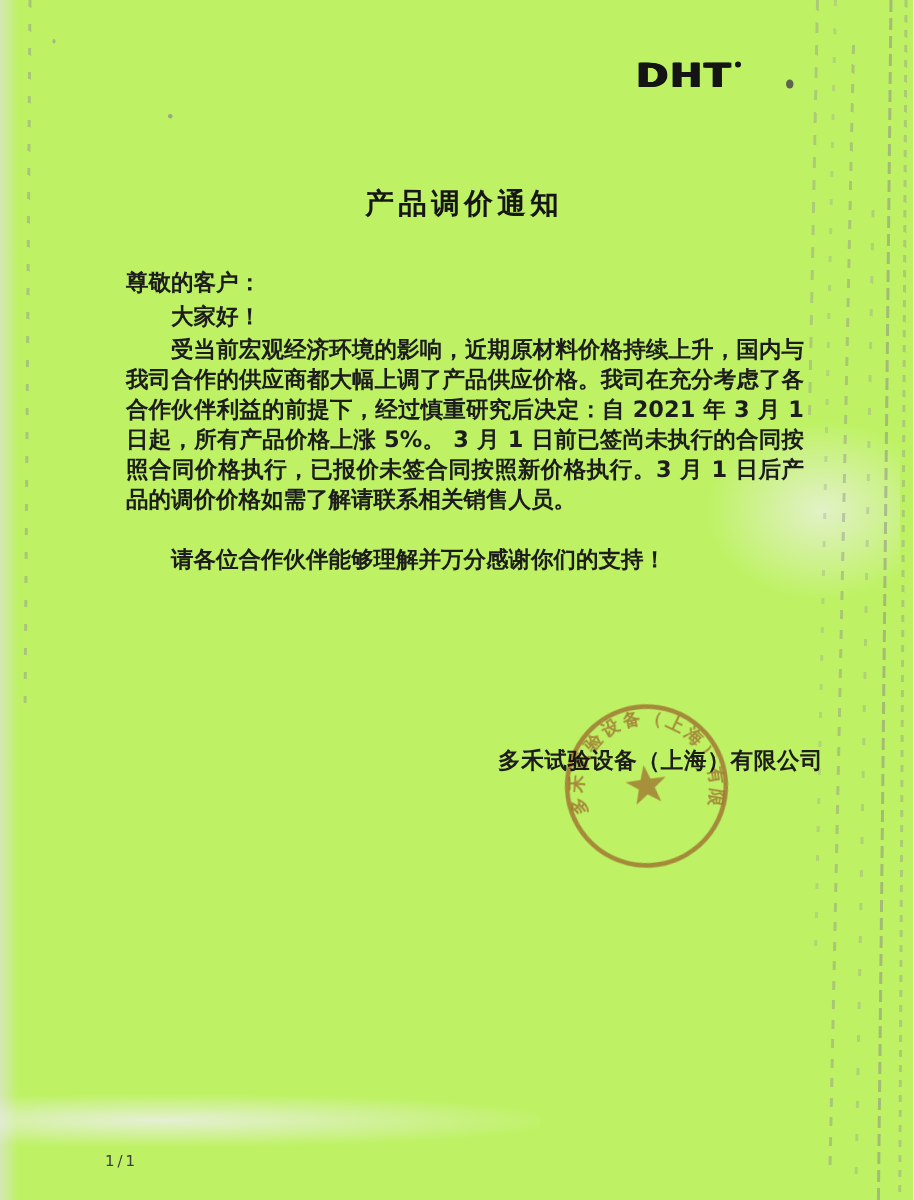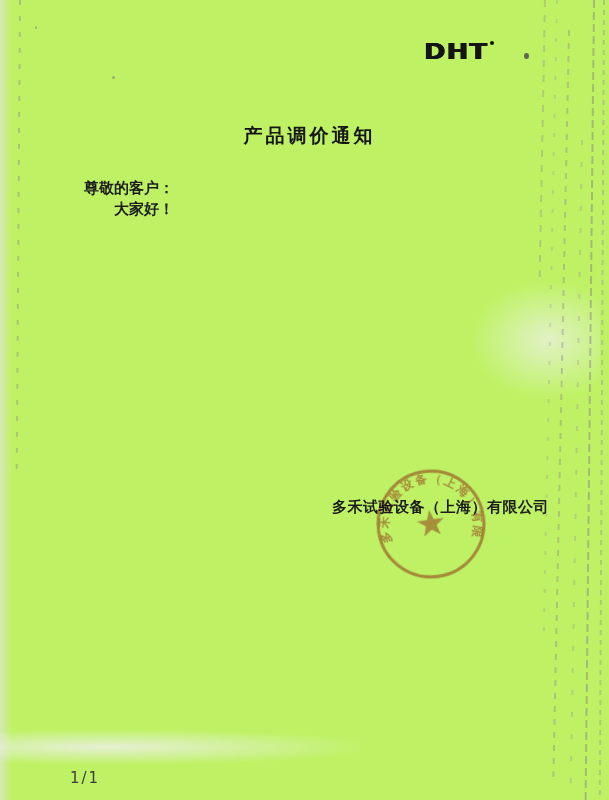--- a/index.html
+++ b/index.html
@@ -53,21 +53,21 @@
     position:absolute;top:123px;left:0;width:100%;text-align:center;
     font-size:19px;font-weight:bold;letter-spacing:3px;padding-left:10px;box-sizing:border-box;
     color:#161616;
   }
   .letter{
     position:absolute;left:84px;top:178px;width:452px;
     font-size:15px;line-height:20px;font-weight:bold;color:#1d1d1d;
     text-align:justify;
   }
   .salutation{margin:0;}
-  .greeting{margin:3px 0 0 0;text-indent:2em;font-family:Liberation Mono, monospace;}
+  .greeting{margin:3px 0 0 0;text-indent:2em;}
   .para{margin:2px 0 0 0;text-indent:2em;}
   .closing{margin:20px 0 0 0;text-indent:2em;}
 
   .company{
     position:absolute;left:332px;top:498px;z-index:2;
     font-size:15px;font-weight:bold;letter-spacing:.5px;color:#1d1d1d;
   }
   .date{
     position:absolute;left:372px;top:538px;z-index:2;
     font-size:14.5px;font-weight:bold;letter-spacing:1px;color:#1d1d1d;
@@ -75,21 +75,21 @@
 
   
   .stamp{
     position:absolute;left:372px;top:464px;width:118px;height:120px;z-index:5;
     opacity:.78;mix-blend-mode:multiply;filter:blur(.4px);
     transform:rotate(-8deg);
   }
 
   .page-number{
     position:absolute;left:70px;top:769px;
-    font-size:15px;letter-spacing:2px;color:#3d3d3d;
+    font-size:10px;letter-spacing:2px;color:#3d3d3d;
   }
 </style>
 </head>
 <body>
 
 <div class="page">
 
   <div class="shade-left"></div>
   <div class="shade-bottomleft"></div>
   <div class="shade-right"></div>
@@ -107,20 +107,22 @@
   <div class="logo">
     <span class="logo-text">DHT</span>
     <span class="logo-dot"></span>
   </div>
 
   <div class="title">产品调价通知</div>
 
   <div class="letter">
     <p class="salutation">尊敬的客户：</p>
     <p class="greeting">大家好！</p>
+    <p class="para">受当前宏观经济环境的影响，近期原材料价格持续上升，国内与我司合作的供应商都大幅上调了产品供应价格。我司在充分考虑了各合作伙伴利益的前提下，经过慎重研究后决定：自 2021 年 3 月 1 日起，所有产品价格上涨 5%。 3 月 1 日前已签尚未执行的合同按照合同价格执行，已报价未签合同按照新价格执行。3 月 1 日后产品的调价价格如需了解请联系相关销售人员。</p>
+    <p class="closing">请各位合作伙伴能够理解并万分感谢你们的支持！</p>
   </div>
 
   <div class="company">多禾试验设备（上海）有限公司</div>
 
   <svg class="stamp" viewBox="0 0 116 116" xmlns="http://www.w3.org/2000/svg">
     <defs>
       <path id="stampArc" d="M 18 72 A 42 42 0 1 1 98 72" fill="none"></path>
     </defs>
     <circle cx="58" cy="58" r="52" fill="none" stroke-width="3" opacity="0.8" stroke="#c94f4f"></circle>
     <path d="M58,44 L61.3,53.5 L71.3,53.7 L63.3,59.7 L66.2,69.3 L58,63.6 L49.8,69.3 L52.7,59.7 L44.7,53.7 L54.7,53.5 Z" opacity="0.75" fill="#c94f4f"></path>

